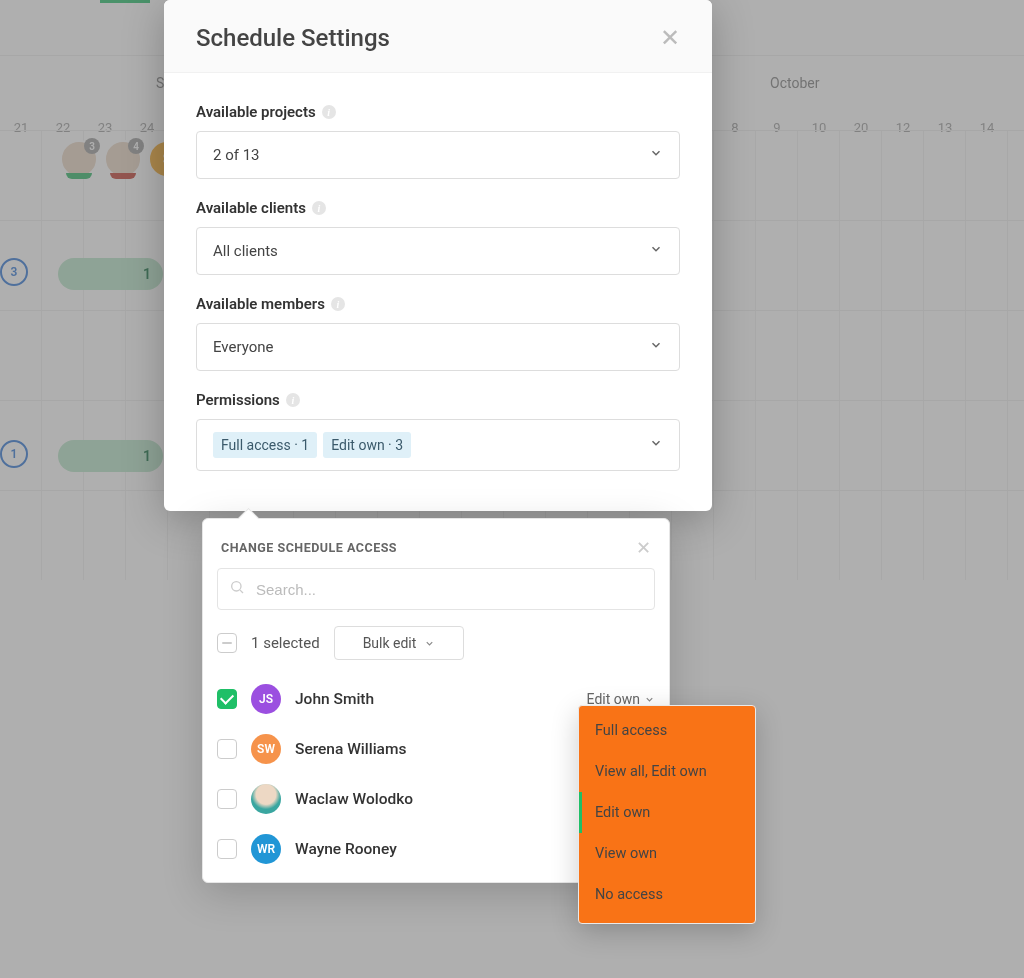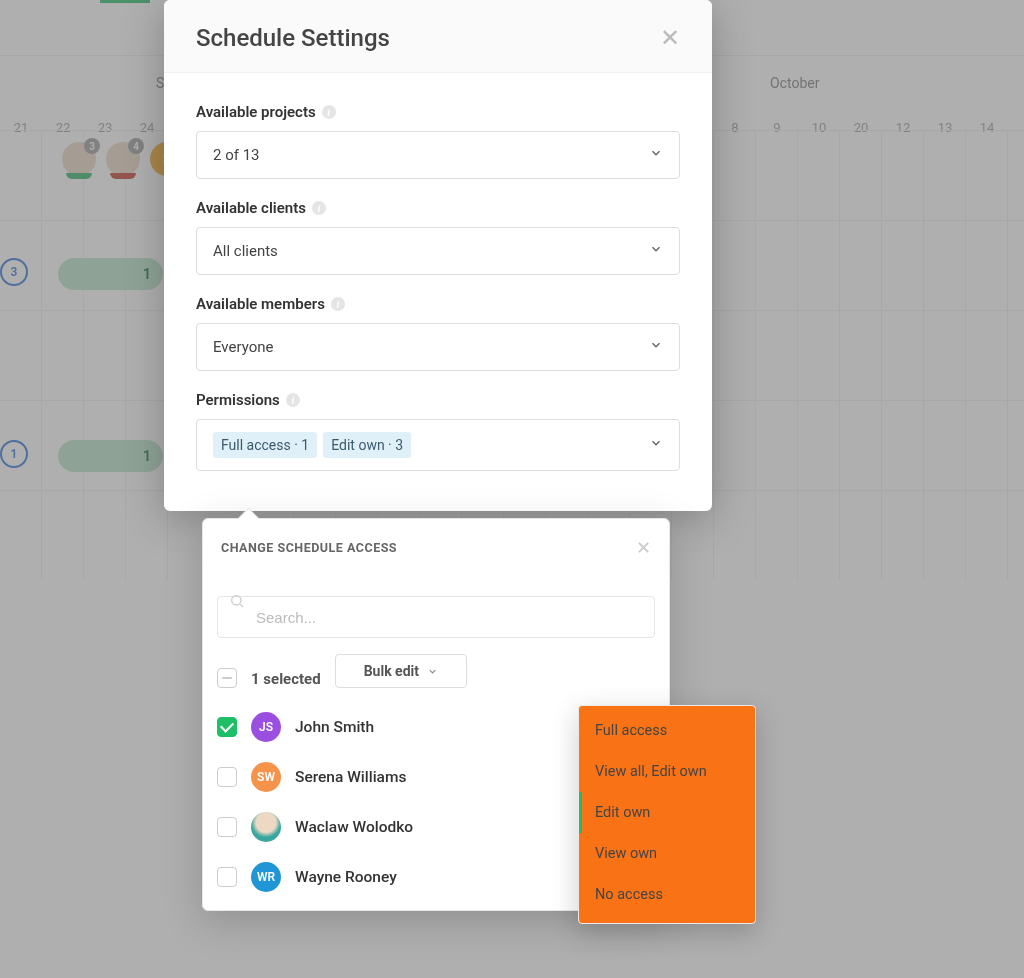--- a/index.html
+++ b/index.html
@@ -208,30 +208,29 @@
     position: relative;
   }
   .search-input {
     width: 100%;
     height: 42px;
     border: 1px solid #e4e4e4;
     border-radius: 4px;
     padding: 0 12px 0 38px;
     font-size: 15px;
     color: #be185d;
-    margin-top: 28px;
   }
   .search-input::placeholder { color: #bbb; }
   .search-icon {
     position: absolute; left: 12px; top: 50%; transform: translateY(-50%);
     color: #ccc;
   }
   .bulk-row {
     padding: 4px 14px 14px;
-    display: flex; align-items: flex-end; gap: 14px; font-weight: bold;
+    display: flex; align-items: center; gap: 14px;
   }
   .cb {
     width: 20px; height: 20px;
     border: 1.5px solid #ccc;
     border-radius: 4px;
     display: inline-flex; align-items: center; justify-content: center;
     cursor: pointer;
     background: #fff;
   }
   .cb.indeterminate::after {

